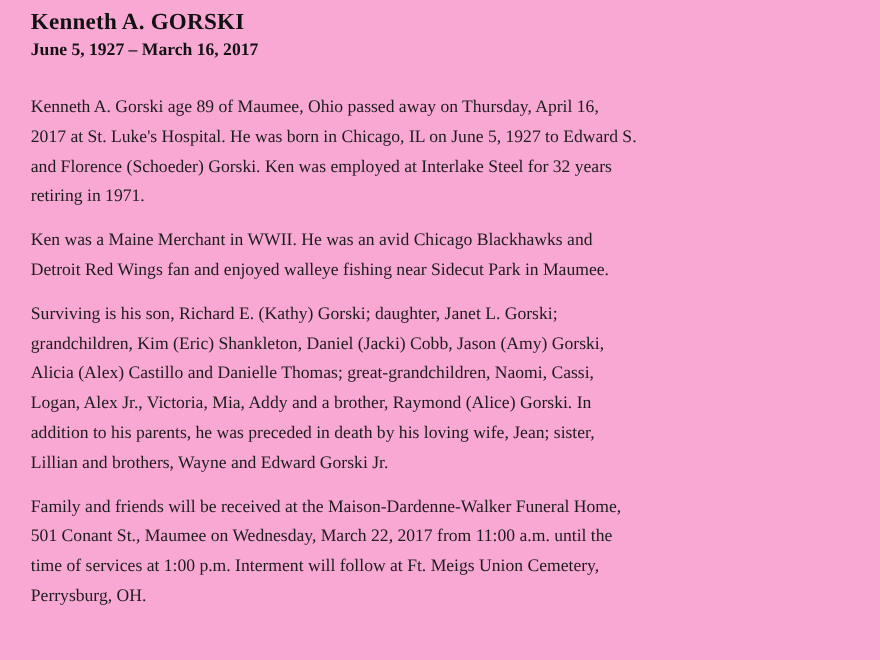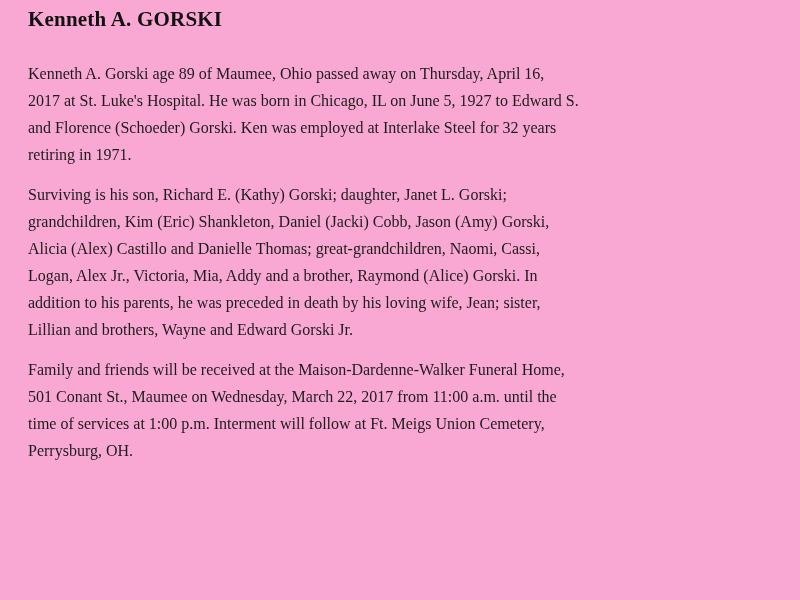--- a/index.html
+++ b/index.html
@@ -42,26 +42,29 @@
     margin: 0 0 13px 0;
     white-space: pre-line;
     color: #1c1c1c;
   }
 </style>
 </head>
 <body>
 
 <div class="page">
   <h1 class="obit-name">Kenneth A. GORSKI</h1>
+  <div class="obit-dates">June 5, 1927 – March 16, 2017</div>
 
   <div class="obit-body">
     <p class="obit-paragraph">Kenneth A. Gorski age 89 of Maumee, Ohio passed away on Thursday, April 16,
 2017 at St. Luke's Hospital. He was born in Chicago, IL on June 5, 1927 to Edward S.
 and Florence (Schoeder) Gorski. Ken was employed at Interlake Steel for 32 years
 retiring in 1971.</p>
+    <p class="obit-paragraph">Ken was a Maine Merchant in WWII. He was an avid Chicago Blackhawks and
+Detroit Red Wings fan and enjoyed walleye fishing near Sidecut Park in Maumee.</p>
     <p class="obit-paragraph">Surviving is his son, Richard E. (Kathy) Gorski; daughter, Janet L. Gorski;
 grandchildren, Kim (Eric) Shankleton, Daniel (Jacki) Cobb, Jason (Amy) Gorski,
 Alicia (Alex) Castillo and Danielle Thomas; great-grandchildren, Naomi, Cassi,
 Logan, Alex Jr., Victoria, Mia, Addy and a brother, Raymond (Alice) Gorski. In
 addition to his parents, he was preceded in death by his loving wife, Jean; sister,
 Lillian and brothers, Wayne and Edward Gorski Jr.</p>
     <p class="obit-paragraph">Family and friends will be received at the Maison-Dardenne-Walker Funeral Home,
 501 Conant St., Maumee on Wednesday, March 22, 2017 from 11:00 a.m. until the
 time of services at 1:00 p.m. Interment will follow at Ft. Meigs Union Cemetery,
 Perrysburg, OH.</p>

